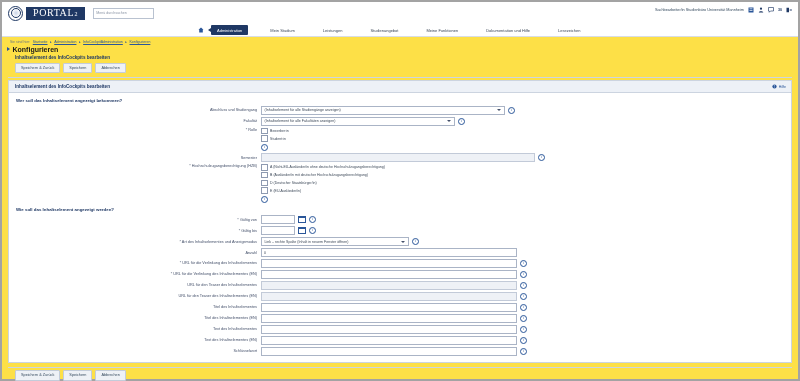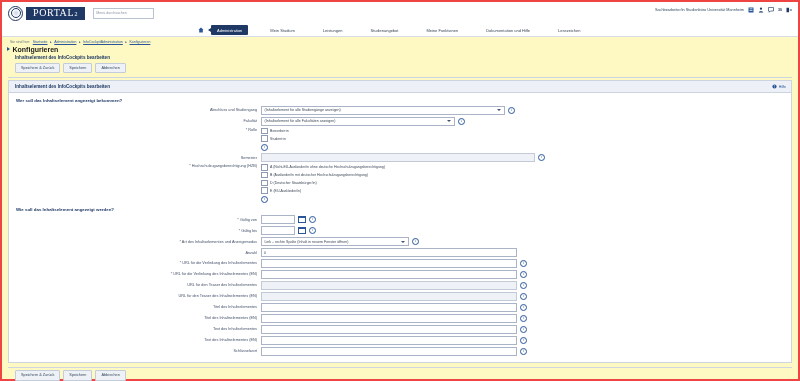--- a/index.html
+++ b/index.html
@@ -6,22 +6,22 @@
   body{
     width:800px;height:381px;overflow:hidden;
     background:#ffffff;
     font-family:"Liberation Sans",sans-serif;
     font-size:4.4px;
     color:#333333;
   }
   .page{
     position:relative;width:800px;height:381px;
     box-sizing:border-box;
-    border:2px solid #ef4444;
-    background:#fef9c3;
+    border:2px solid #a3a3a3;
+    background:#fde047;
   }
   
   .topbar{
     position:relative;height:22px;background:#ffffff;
     display:flex;align-items:center;
   }
   .logo-wrap{display:flex;align-items:center;margin-left:6px;}
   .seal{
     width:13px;height:13px;border-radius:50%;
     background:#ffffff;border:1.1px solid #1f3864;

